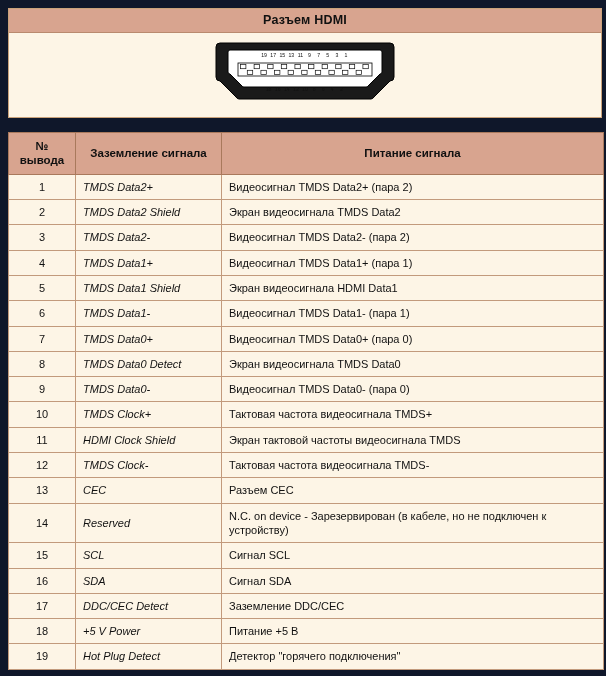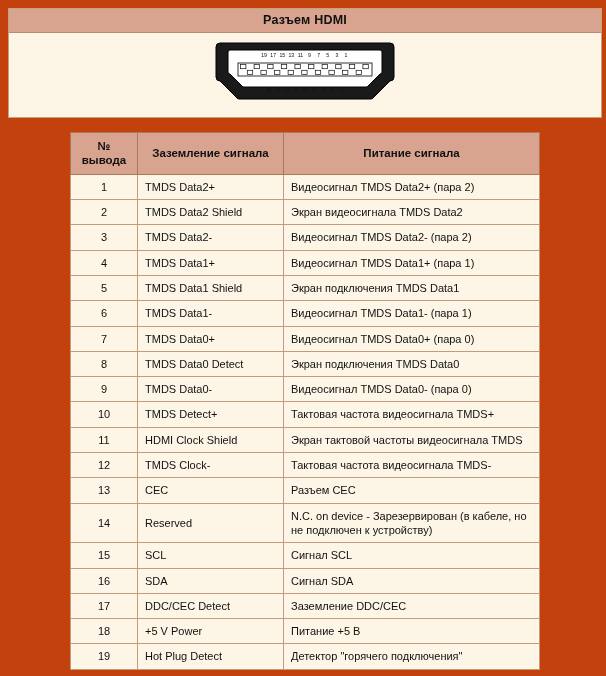--- a/index.html
+++ b/index.html
@@ -12,21 +12,21 @@
     height: 676px;
     font-family: "Liberation Sans", sans-serif;
     color: #1a1a1a;
     overflow: hidden;
   }
   .page {
     width: 606px;
     height: 676px;
     box-sizing: border-box;
     padding: 8px 4px 0 8px;
-    background: #c2410c;
+    background: #0f172a;
   }
   
   .connector-panel {
     border: 1px solid #caa27a;
     background: #fdf5e6;
     margin-bottom: 14px;
   }
   .connector-title {
     background: #d8a48f;
     border-bottom: 1px solid #b98a6f;
@@ -65,21 +65,21 @@
   .pin-nums span {
     display: inline-block;
     width: 9.1px;
     text-align: center;
   }
   .pin-top { top: 11px; }
   .pin-bot { top: 45px; }
   
   table.pinout {
     border-collapse: collapse;
-    width: 470px;
+    width: 596px;
     margin: 0 auto;
     background: #fdf5e6;
     table-layout: fixed;
   }
   table.pinout th {
     background: #d8a48f;
     border: 1px solid #a9795c;
     font-size: 11.5px;
     font-weight: bold;
     color: #111;
@@ -95,20 +95,21 @@
     line-height: 1.3;
     vertical-align: middle;
   }
   td.col-num {
     text-align: center;
     width: 58px;
   }
   td.col-sig {
     width: 137px;
     padding-left: 9px;
+    font-style: italic;
   }
   td.col-desc {
     padding-left: 9px;
   }
   th.h-num { width: 58px; }
   th.h-sig { width: 137px; }
 </style>
 </head>
 <body>
 
@@ -186,45 +187,45 @@
           <td class="col-desc">Видеосигнал TMDS Data2- (пара 2)</td>
         </tr>
         <tr>
           <td class="col-num">4</td>
           <td class="col-sig">TMDS Data1+</td>
           <td class="col-desc">Видеосигнал TMDS Data1+ (пара 1)</td>
         </tr>
         <tr>
           <td class="col-num">5</td>
           <td class="col-sig">TMDS Data1 Shield</td>
-          <td class="col-desc">Экран подключения TMDS Data1</td>
+          <td class="col-desc">Экран видеосигнала HDMI Data1</td>
         </tr>
         <tr>
           <td class="col-num">6</td>
           <td class="col-sig">TMDS Data1-</td>
           <td class="col-desc">Видеосигнал TMDS Data1- (пара 1)</td>
         </tr>
         <tr>
           <td class="col-num">7</td>
           <td class="col-sig">TMDS Data0+</td>
           <td class="col-desc">Видеосигнал TMDS Data0+ (пара 0)</td>
         </tr>
         <tr>
           <td class="col-num">8</td>
           <td class="col-sig">TMDS Data0 Detect</td>
-          <td class="col-desc">Экран подключения TMDS Data0</td>
+          <td class="col-desc">Экран видеосигнала TMDS Data0</td>
         </tr>
         <tr>
           <td class="col-num">9</td>
           <td class="col-sig">TMDS Data0-</td>
           <td class="col-desc">Видеосигнал TMDS Data0- (пара 0)</td>
         </tr>
         <tr>
           <td class="col-num">10</td>
-          <td class="col-sig">TMDS Detect+</td>
+          <td class="col-sig">TMDS Clock+</td>
           <td class="col-desc">Тактовая частота видеосигнала TMDS+</td>
         </tr>
         <tr>
           <td class="col-num">11</td>
           <td class="col-sig">HDMI Clock Shield</td>
           <td class="col-desc">Экран тактовой частоты видеосигнала TMDS</td>
         </tr>
         <tr>
           <td class="col-num">12</td>
           <td class="col-sig">TMDS Clock-</td>

